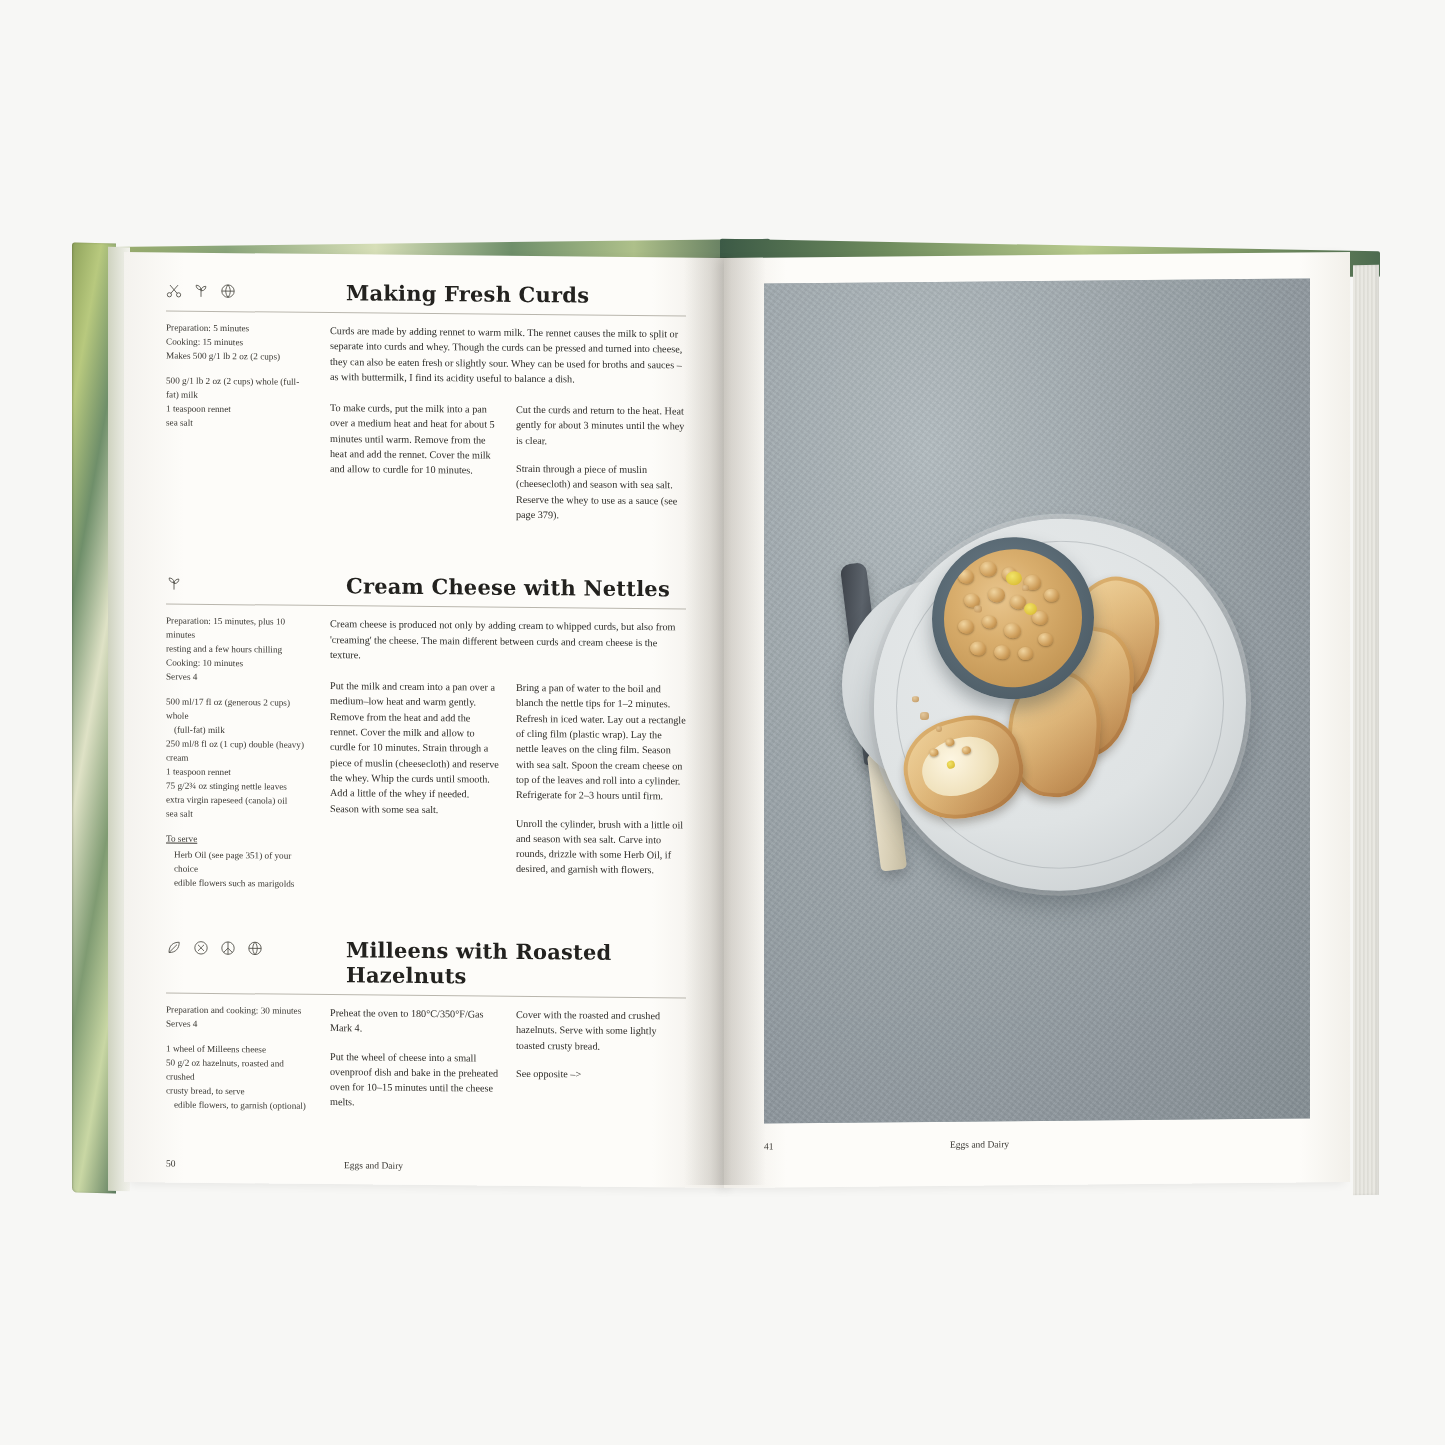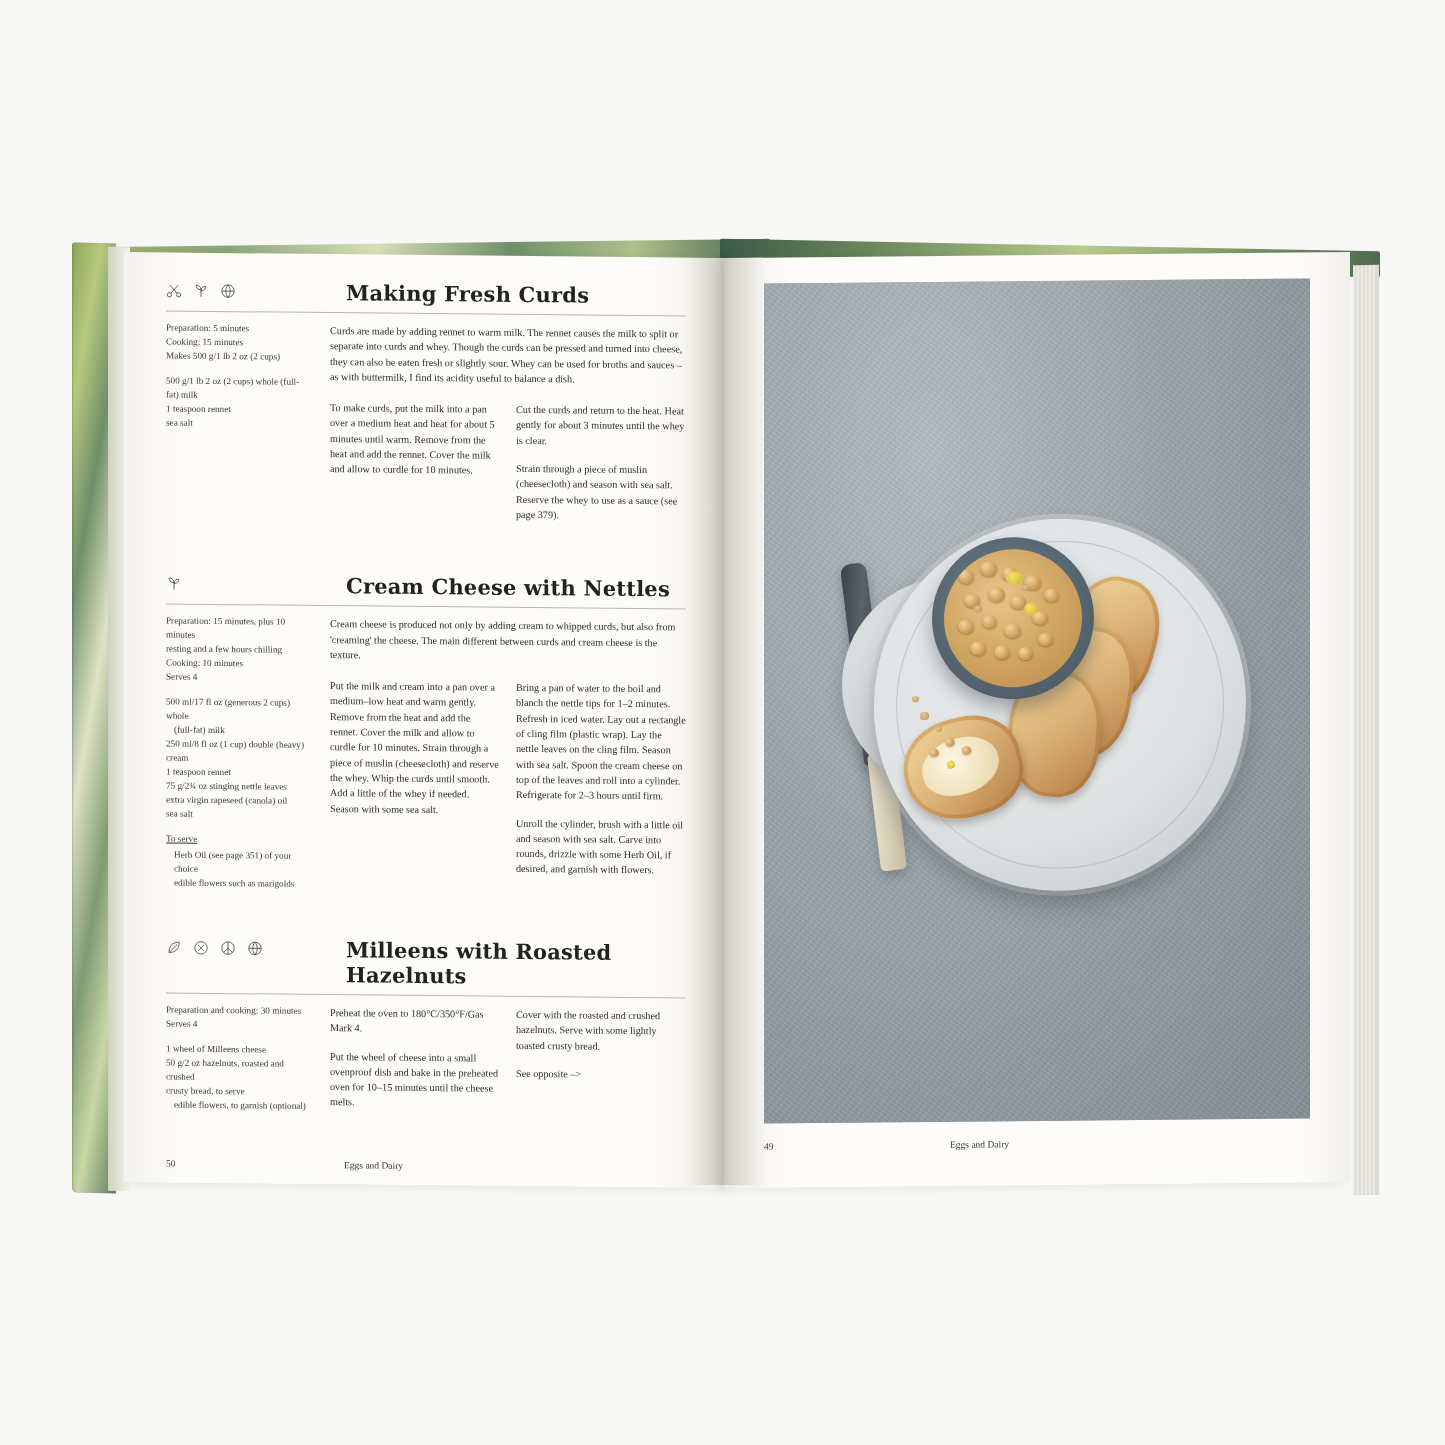--- a/index.html
+++ b/index.html
@@ -576,21 +576,21 @@
               <div class="flower" style="left:80px; top:54px; width:13px; height:12px;"></div>
             </div>
           </div>
 
           <div class="crumb" style="left:156px; top:430px; width:9px; height:8px;"></div>
           <div class="crumb" style="left:148px; top:414px; width:7px; height:6px;"></div>
           <div class="crumb" style="left:172px; top:444px; width:6px; height:6px;"></div>
         </div>
 
         <div class="footer-right">
-          <span class="pg">49</span>
+          <span class="pg">41</span>
           <span class="sec">Eggs and Dairy</span>
         </div>
       </div>
     </div>
 
     <div class="gutter-shadow"></div>
   </div>
 </div>
 
 </body></html>

